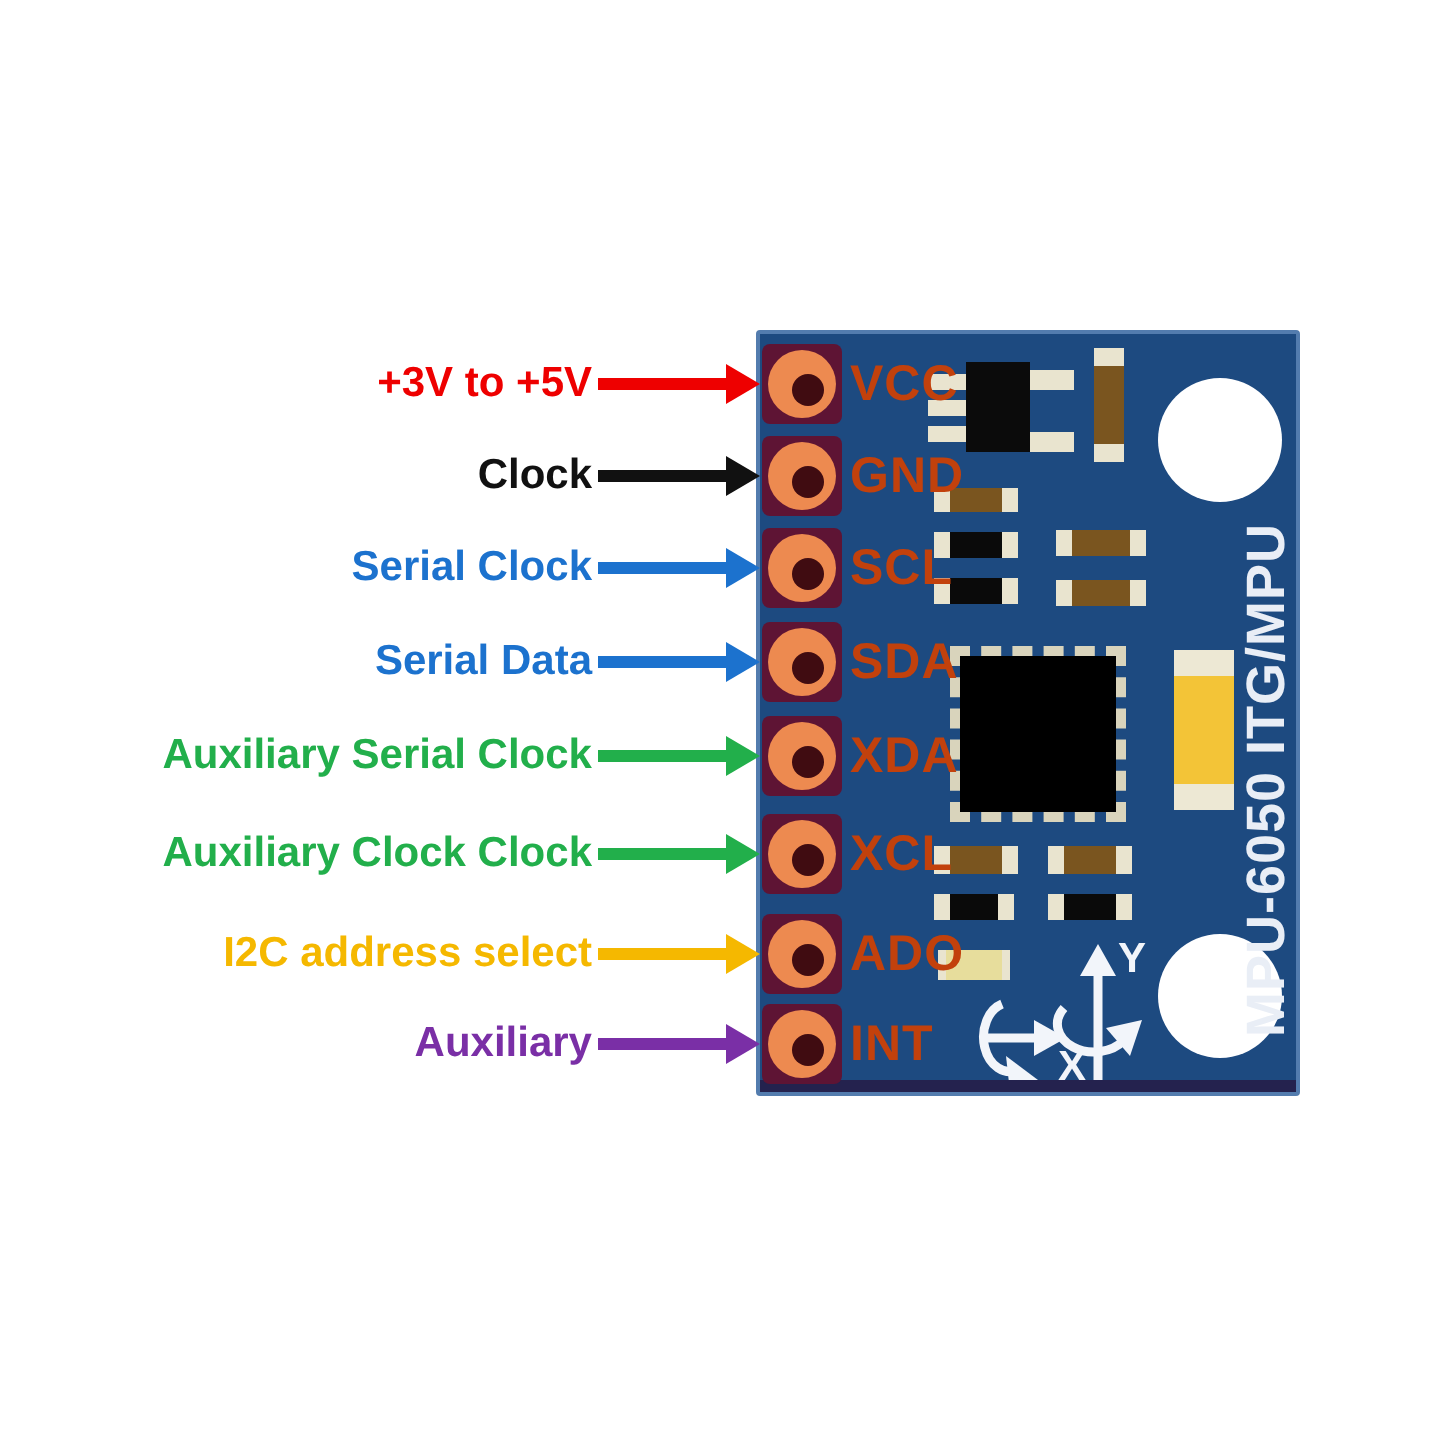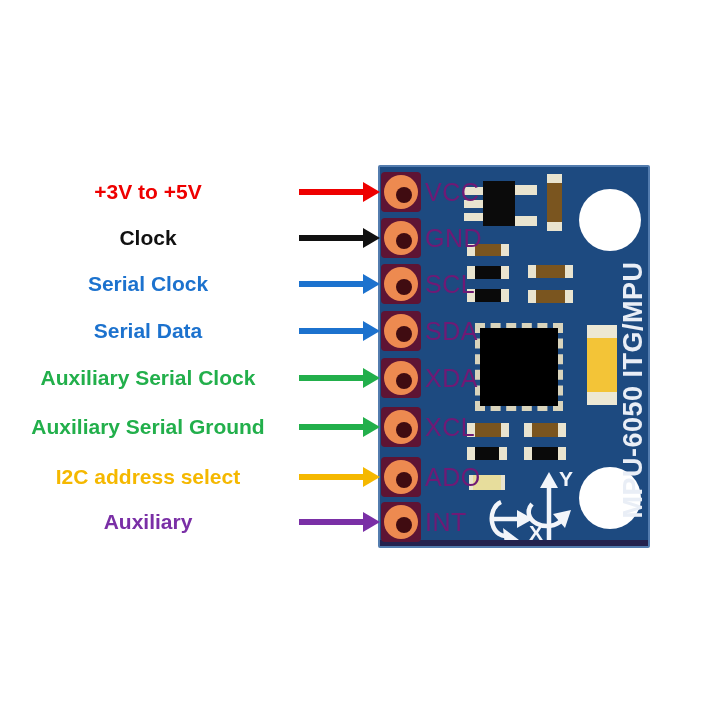--- a/index.html
+++ b/index.html
@@ -49,21 +49,21 @@
     transform:rotate(-90deg); transform-origin:center;
     color:#E9EEF6; font-size:27px; font-weight:bold; text-align:center;
     letter-spacing:0.5px; line-height:30px; white-space:nowrap;
   }
 
   .axes-svg { position:absolute; left:95px; top:295px; }
 
   
   .pin-label {
     position:absolute; left:0; width:296px; top:calc(var(--y) - 15px);
-    height:30px; line-height:30px; text-align:center;
+    height:30px; line-height:30px; text-align:right;
     font-size:21px; font-weight:bold; color:var(--c); white-space:nowrap;
   }
   .arrow-line {
     position:absolute; left:299px; top:calc(var(--y) - 3px);
     width:64px; height:6px; background:var(--c);
   }
   .arrow-head {
     position:absolute; left:363px; top:calc(var(--y) - 10px);
     width:0; height:0;
     border-left:17px solid var(--c);
@@ -77,22 +77,22 @@
   .pin-ring {
     position:absolute; left:3px; top:3px; width:34px; height:34px;
     border-radius:50%; background:#ED8A50;
   }
   .pin-hole {
     position:absolute; left:12px; top:12px; width:16px; height:16px;
     border-radius:50%; background:#400C11;
   }
   .pin-name {
     position:absolute; left:425px; top:calc(var(--y) - 15px);
-    height:30px; line-height:30px; color:#701a75;
-    font-size:25px; font-weight:normal; letter-spacing:0.5px; white-space:nowrap;
+    height:30px; line-height:30px; color:#c2410c;
+    font-size:25px; font-weight:bold; letter-spacing:0.5px; white-space:nowrap;
   }
 </style>
 </head>
 <body>
 
 <div class="canvas">
 
   <div class="board">
     <div class="hole top"></div>
     <div class="hole bottom"></div>
@@ -227,21 +227,21 @@
     </div>
     <div style="--y: 378px;">
       <div class="pin-pad">
         <div class="pin-ring">
           <div class="pin-hole"></div>
         </div>
       </div>
       <div class="pin-name">XDA</div>
     </div>
     <div style="--y: 427px; --c: #22AF4B;">
-      <div class="pin-label">Auxiliary Serial Ground</div>
+      <div class="pin-label">Auxiliary Clock Clock</div>
       <div class="arrow-line"></div>
       <div class="arrow-head"></div>
     </div>
     <div style="--y: 427px;">
       <div class="pin-pad">
         <div class="pin-ring">
           <div class="pin-hole"></div>
         </div>
       </div>
       <div class="pin-name">XCL</div>

